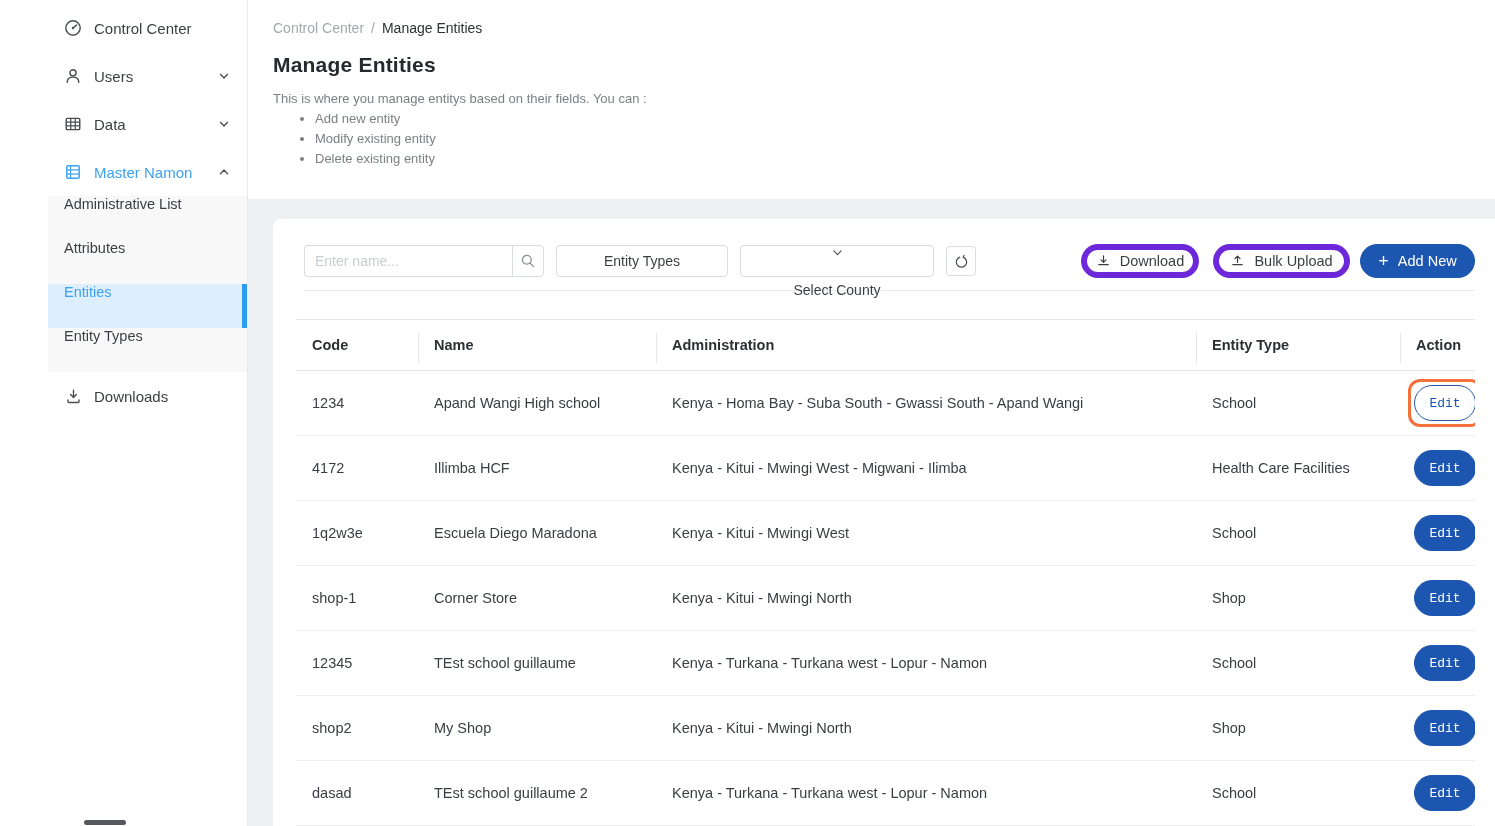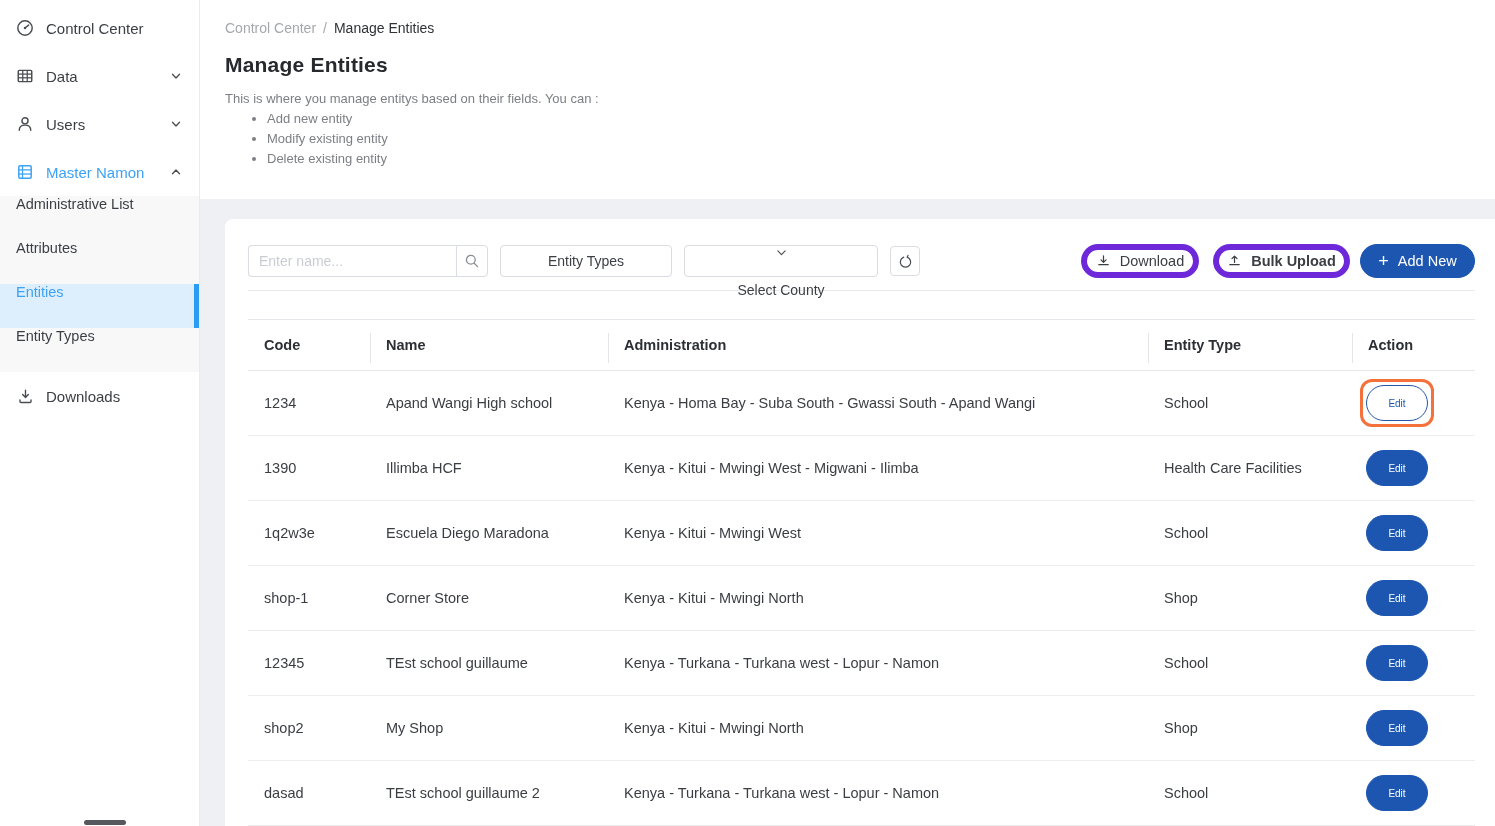--- a/index.html
+++ b/index.html
@@ -1,21 +1,21 @@
 <!DOCTYPE html>
 <html><head>
 <meta charset="utf-8">
 <style>
   * { margin:0; padding:0; box-sizing:border-box; }
   html,body { width:1495px; height:826px; overflow:hidden; }
   body {
     font-family:"Liberation Sans", sans-serif;
     background:#ffffff; color:#33373c; position:relative;
   }
-  .app { display:flex; width:100%; height:100%; }
+  .app { display:flex; width:100%; height:100%;padding-left:48px; }
 
   
   .sidebar {
     width:200px; min-width:200px; background:#ffffff;
     border-right:1px solid #ebebeb; padding-top:4px; position:relative; z-index:5;
   }
   .nav-item {
     height:48px; display:flex; align-items:center; gap:12px;
     padding:0 16px; font-size:15px; color:#3b3f44; cursor:pointer;
   }
@@ -44,21 +44,21 @@
   .page-bullets { margin:5px 0 0 42px; }
   .page-bullets li { font-size:13px; color:#7c8085; margin-top:5px; }
 
   .page-body { flex:1; padding:20px 0 0 25px; }
   .card {
     background:#ffffff; height:100%; border-radius:8px 0 0 0;
     padding:25px 20px 0 23px;
   }
 
   
-  .toolbar { display:flex; align-items:center; padding-bottom:12px; border-bottom:1px solid #e9ebee; }
+  .toolbar { display:flex; align-items:center; padding-bottom:12px; border-bottom:1px solid #e9ebee;margin-left:8px; }
   .search-group { display:flex; }
   .search-input {
     width:208px; height:32px; border:1px solid #d9dce0; border-right:none;
     border-radius:4px 0 0 4px; padding:0 10px; font-size:14px; color:#3b3f44;
     font-family:"Liberation Sans", sans-serif; outline:none;
   }
   .search-input::placeholder { color:#c9cdd2; }
   .search-btn {
     width:32px; height:32px; background:#fff; border:1px solid #d9dce0;
     border-radius:0 4px 4px 0; display:flex; align-items:center; justify-content:center; cursor:pointer;
@@ -72,21 +72,21 @@
   .refresh-btn {
     width:30px; height:30px; margin-left:12px; background:#fff; border:1px solid #d9dce0;
     border-radius:4px; display:flex; align-items:center; justify-content:center; cursor:pointer;
   }
   .pill-btn {
     height:34px; border-radius:17px; border:6px solid #6d28d9; background:#fff;
     display:flex; align-items:center; justify-content:center; gap:9px;
     font-size:14.5px; color:#3b3f44; cursor:pointer; font-family:"Liberation Sans", sans-serif;
   }
   .download-btn { width:118px; margin-left:auto; }
-  .upload-btn { width:137px; margin-left:14px;font-weight:bold; }
+  .upload-btn { width:137px; margin-left:14px; }
   .addnew-btn {
     width:115px; margin-left:10px; background:#1d56b0; border:1px solid #1d56b0; color:#ffffff;
   }
   .addnew-btn .plus { font-size:18px; font-weight:400; line-height:1; }
 
   
   .table { margin-top:28px; }
   .t-grid { display:grid; grid-template-columns:122px 238px 540px 204px 1fr; }
   .t-head {
     height:52px; align-items:center;
@@ -100,22 +100,22 @@
   }
   .t-row { height:65px; align-items:center; border-bottom:1px solid #ededee; }
   .td { font-size:14.5px; color:#3a3e43; padding-left:16px; white-space:nowrap; overflow:hidden; }
   .td.action { padding-left:8px; position:relative; }
 
   .ring {
     display:inline-block; border:3px solid transparent; border-radius:12px; padding:3px; position:relative;
   }
   .edit-btn {
     width:62px; height:36px; border-radius:18px; border:1px solid #1d56b0;
-    background:#1d56b0; color:#ffffff; font-size:10px; cursor:pointer;
-    font-family:Liberation Sans, sans-serif;
+    background:#1d56b0; color:#ffffff; font-size:13px; cursor:pointer;
+    font-family:Liberation Mono, monospace;
   }
   .t-row.highlighted .ring { border-color:#f4713c; }
   .t-row.highlighted .edit-btn { background:#ffffff; color:#1d56b0; border:1.5px solid #2456a8; }
   .pointer-arrow { display:none; }
   .t-row.highlighted .pointer-arrow {
     display:block; position:absolute; left:50%; transform:translateX(-50%);
     bottom:calc(100% + 1px); width:24px; z-index:9;
   }
   .pointer-arrow .stem { width:7px; height:52px; background:#f4713c; margin:0 auto; }
   .pointer-arrow .head {
@@ -138,48 +138,48 @@
   <aside class="sidebar">
     <div class="nav-item">
       <span class="icon">
         <svg width="18" height="18" viewBox="0 0 16 16">
             <circle cx="8" cy="8" r="6.4" fill="none" stroke="#4a4e53" stroke-width="1.3"></circle>
             <path d="M8 8 L11.2 5.4" stroke="#4a4e53" stroke-width="1.3" fill="none" stroke-linecap="round"></path>
             <circle cx="8" cy="8" r="1.1" fill="#4a4e53"></circle>
           </svg>
       </span>
       <span>Control Center</span>
+    </div>
+
+    <div class="nav-item">
+      <span class="icon">
+        <svg width="18" height="18" viewBox="0 0 16 16">
+            <circle cx="8" cy="5.2" r="2.7" fill="none" stroke="#4a4e53" stroke-width="1.3"></circle>
+            <path d="M2.9 13.6 C2.9 10.6 5.2 9 8 9 C10.8 9 13.1 10.6 13.1 13.6" fill="none" stroke="#4a4e53" stroke-width="1.3" stroke-linecap="round"></path>
+          </svg>
+      </span>
+      <span>Users</span>
+      <span class="chev">
+        <svg width="14" height="14" viewBox="0 0 16 16">
+            <polyline points="4,6 8,10.3 12,6" fill="none" stroke="#4a4e53" stroke-width="1.5" stroke-linecap="round" stroke-linejoin="round"></polyline>
+          </svg>
+      </span>
     </div>
 
     <div class="nav-item">
       <span class="icon">
         <svg width="18" height="18" viewBox="0 0 16 16">
             <rect x="2" y="3" width="12" height="10" rx="1" fill="none" stroke="#4a4e53" stroke-width="1.3"></rect>
             <line x1="2" y1="6.3" x2="14" y2="6.3" stroke="#4a4e53" stroke-width="1.1"></line>
             <line x1="2" y1="9.6" x2="14" y2="9.6" stroke="#4a4e53" stroke-width="1.1"></line>
             <line x1="6" y1="3" x2="6" y2="13" stroke="#4a4e53" stroke-width="1.1"></line>
             <line x1="10" y1="3" x2="10" y2="13" stroke="#4a4e53" stroke-width="1.1"></line>
           </svg>
       </span>
       <span>Data</span>
-      <span class="chev">
-        <svg width="14" height="14" viewBox="0 0 16 16">
-            <polyline points="4,6 8,10.3 12,6" fill="none" stroke="#4a4e53" stroke-width="1.5" stroke-linecap="round" stroke-linejoin="round"></polyline>
-          </svg>
-      </span>
-    </div>
-
-    <div class="nav-item">
-      <span class="icon">
-        <svg width="18" height="18" viewBox="0 0 16 16">
-            <circle cx="8" cy="5.2" r="2.7" fill="none" stroke="#4a4e53" stroke-width="1.3"></circle>
-            <path d="M2.9 13.6 C2.9 10.6 5.2 9 8 9 C10.8 9 13.1 10.6 13.1 13.6" fill="none" stroke="#4a4e53" stroke-width="1.3" stroke-linecap="round"></path>
-          </svg>
-      </span>
-      <span>Users</span>
       <span class="chev">
         <svg width="14" height="14" viewBox="0 0 16 16">
             <polyline points="4,6 8,10.3 12,6" fill="none" stroke="#4a4e53" stroke-width="1.5" stroke-linecap="round" stroke-linejoin="round"></polyline>
           </svg>
       </span>
     </div>
 
     <div class="nav-item blue">
       <span class="icon">
         <svg width="18" height="18" viewBox="0 0 16 16">
@@ -323,21 +323,21 @@
         <button class="edit-btn">Edit</button>
         <span class="pointer-arrow">
           <span class="stem"></span>
           <span class="head"></span>
         </span>
       </span>
     </div>
   </div>
 
   <div class="t-grid t-row">
-    <div class="td">1390</div>
+    <div class="td">4172</div>
     <div class="td">Illimba HCF</div>
     <div class="td">Kenya - Kitui - Mwingi West - Migwani - Ilimba</div>
     <div class="td">Health Care Facilities</div>
     <div class="td action">
       <span class="ring">
         <button class="edit-btn">Edit</button>
         
       </span>
     </div>
   </div>

